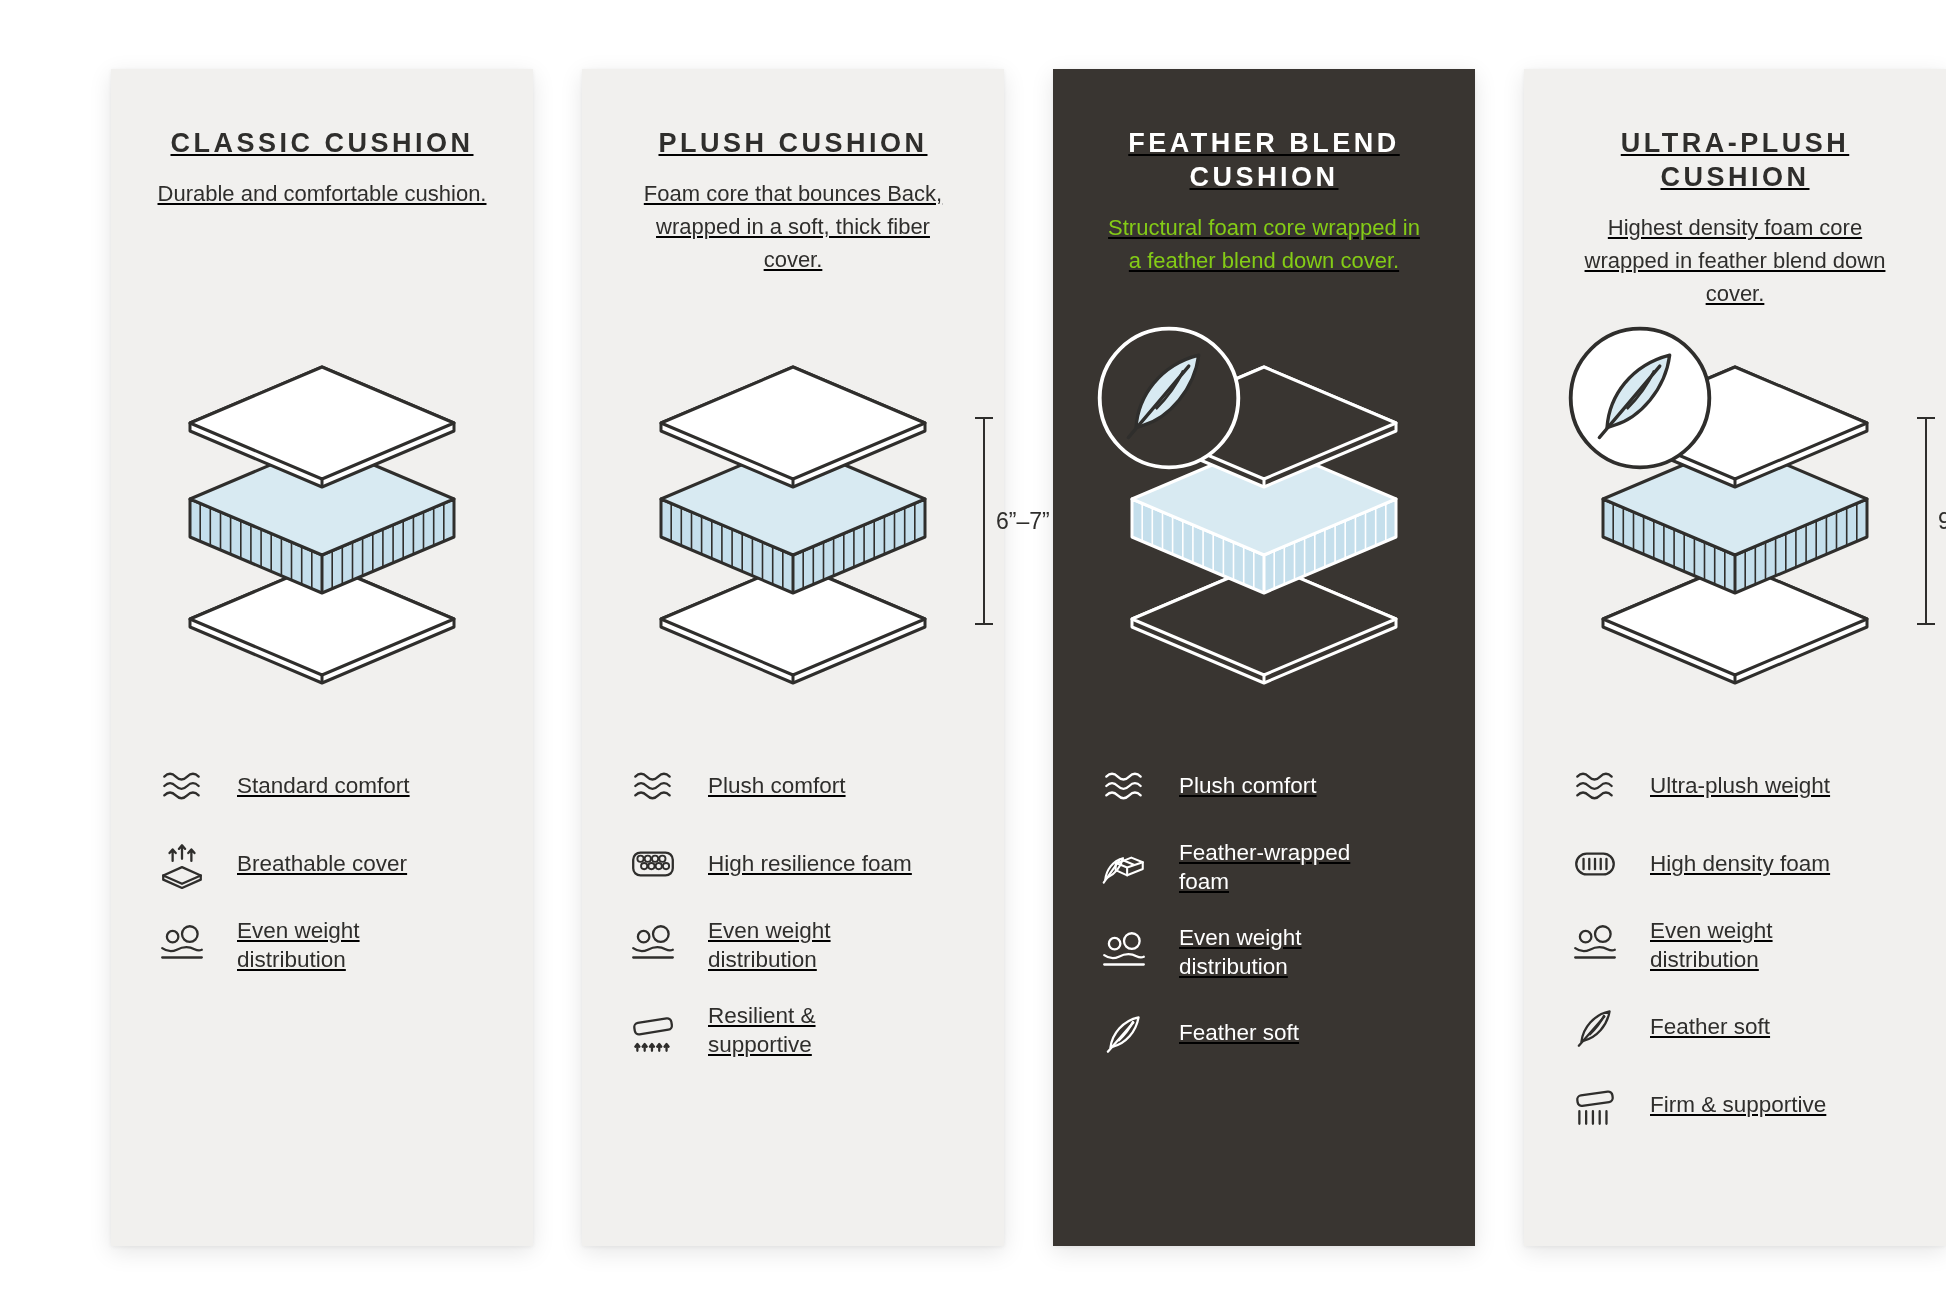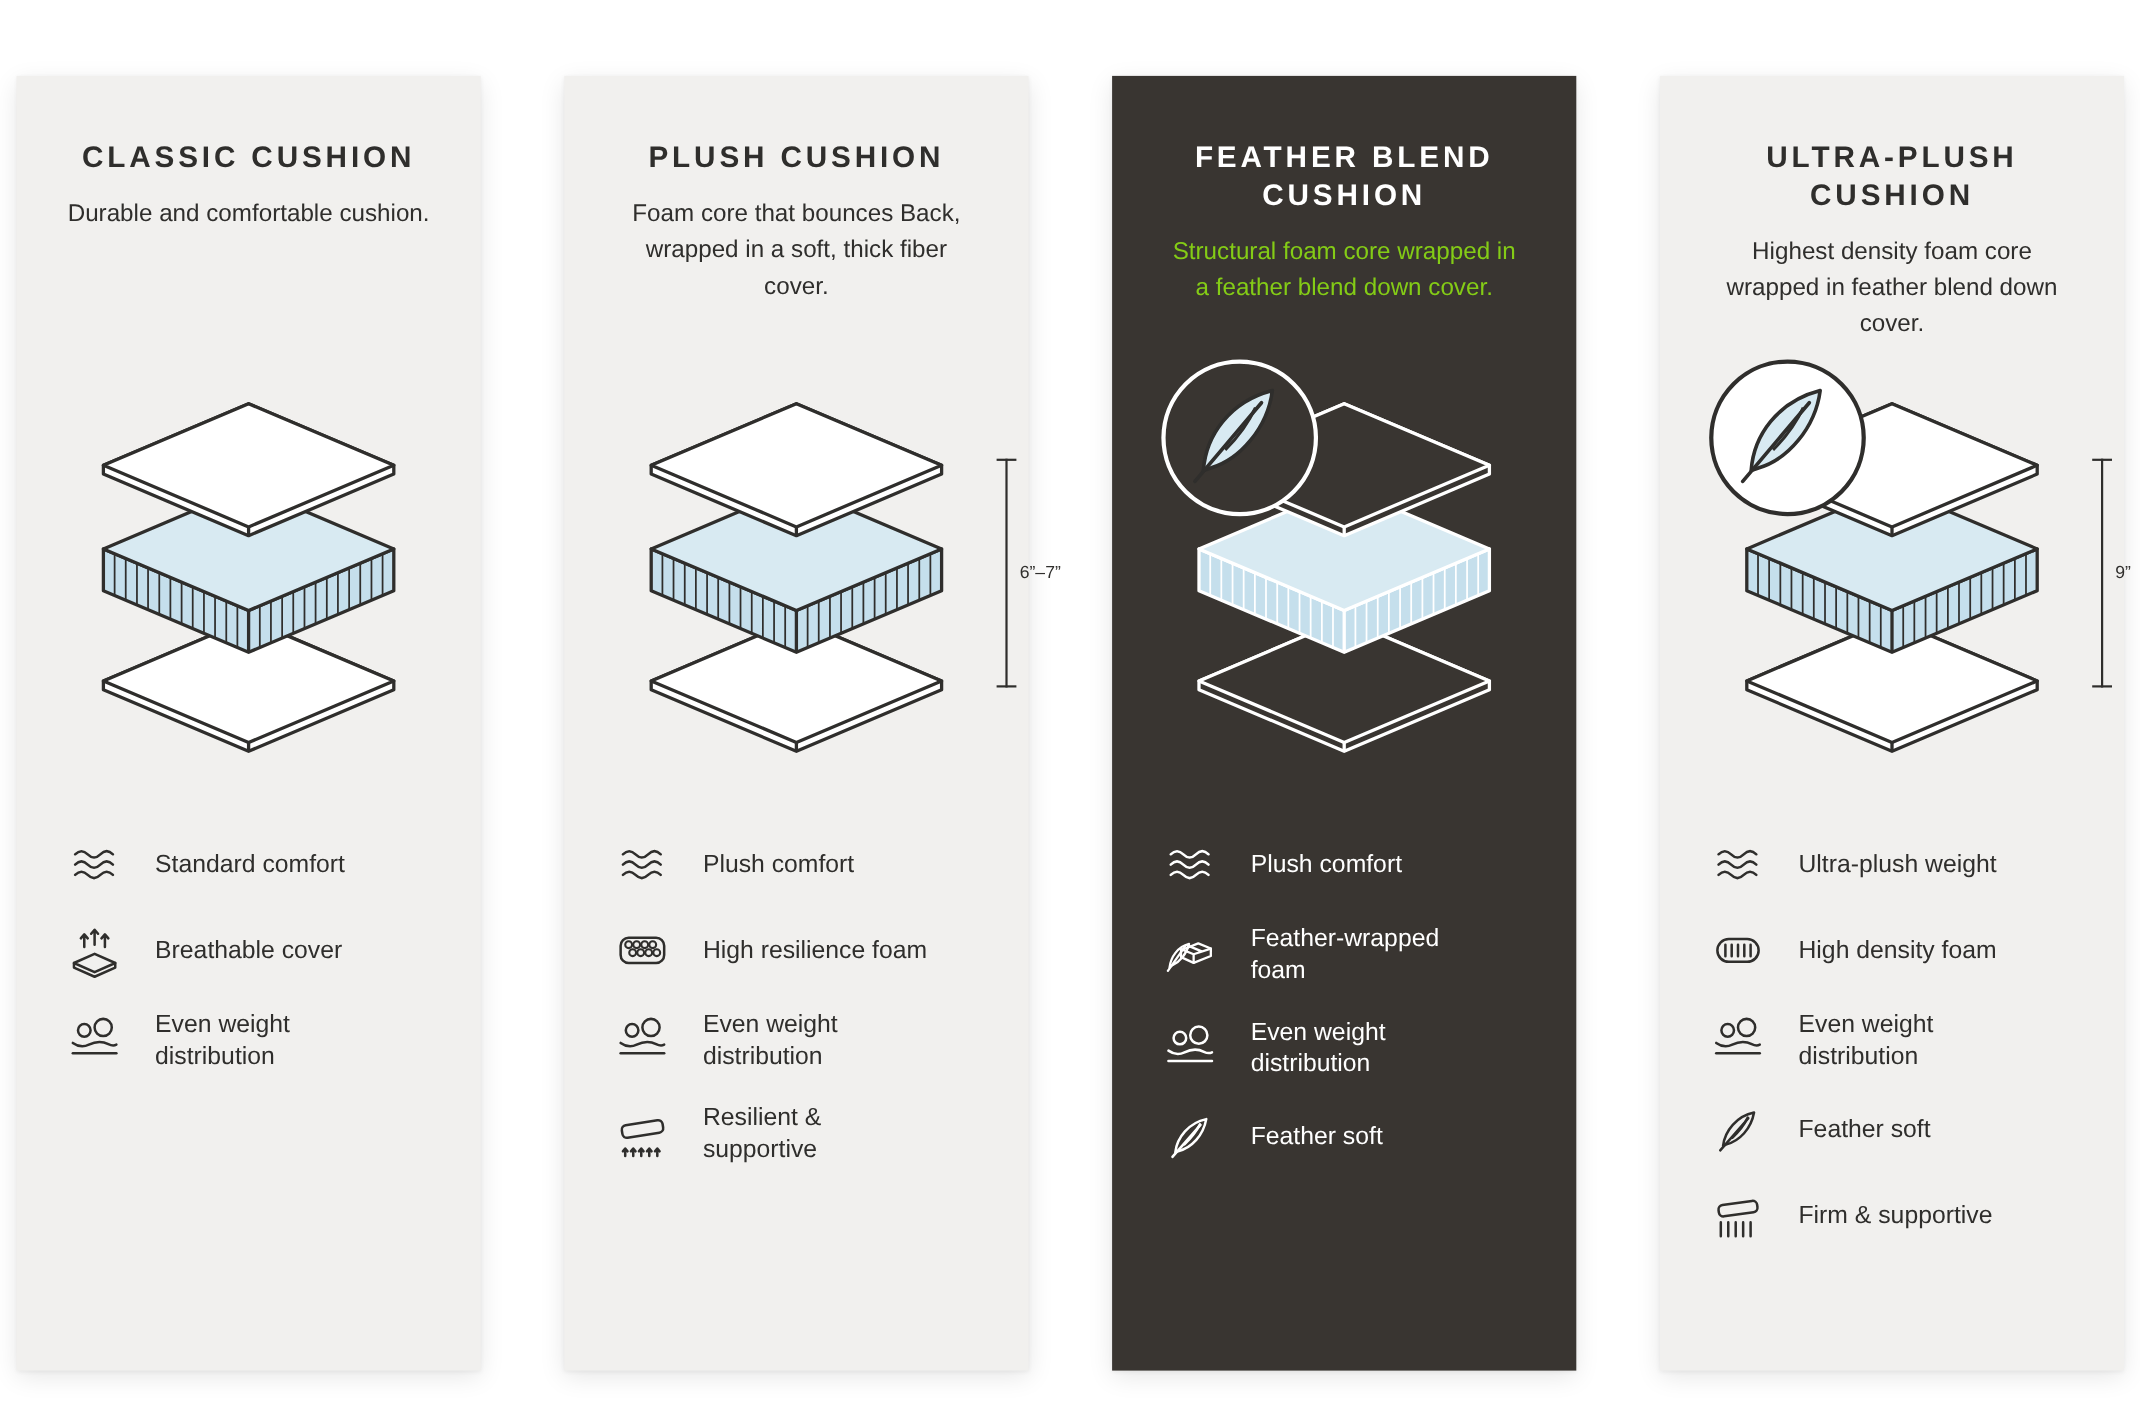--- a/index.html
+++ b/index.html
@@ -1,21 +1,21 @@
 <!DOCTYPE html>
 <html><head>
 <meta charset="utf-8">
 <style>
   * { margin:0; padding:0; box-sizing:border-box; }
   html,body { background:#ffffff; }
   body { font-family:"Liberation Sans","DejaVu Sans",sans-serif; }
 
   .page { width:1946px; height:1298px; position:relative; background:#ffffff; overflow:hidden; }
 
-  .cards { display:flex; justify-content:center; gap:76px; padding-top:69px; }
+  .cards { display:flex; justify-content:flex-end; gap:49px; padding-top:69px;text-decoration:underline; }
 
   .card {
     width:422px; height:1177px;
     padding:58px 40px 40px;
     box-shadow:0 6px 22px rgba(0,0,0,0.10), 0 1px 4px rgba(0,0,0,0.06);
     display:flex; flex-direction:column;
   }
   .card.light { background:#f1f0ee; color:#2f2e2c;
     --stroke:#2f2e2c; --face:#ffffff; --foam:#c5dfec; --foam-top:#d8eaf2; }
   .card.dark  { background:#393531; color:#ffffff;
@@ -31,21 +31,21 @@
   .layers-svg { display:block; width:300px; height:335px; overflow:visible; }
 
   .badge { position:absolute; left:-22px; top:-36px; width:154px; height:154px; }
   .badge svg { width:100%; height:100%; overflow:visible; }
 
   .ruler { position:absolute; right:-42px; top:60px; height:208px; width:2px; background:var(--stroke); }
   .ruler::before, .ruler::after { content:""; position:absolute; left:-8px; width:18px; height:2px; background:var(--stroke); }
   .ruler::before { top:0; }
   .ruler::after  { bottom:0; }
   .ruler-label { position:absolute; left:13px; top:50%; transform:translateY(-50%);
-    font-size:16px; white-space:nowrap; color:var(--stroke); }
+    font-size:23px; white-space:nowrap; color:var(--stroke); }
 
   .features { list-style:none; margin-top:28px; display:flex; flex-direction:column; gap:26px; }
   .feature  { display:flex; align-items:center; }
   .fi { flex:none; width:62px; height:52px; display:flex; align-items:center; justify-content:center; color:var(--stroke); }
   .fi svg { width:58px; height:50px; }
   .fl { margin-left:24px; font-size:22.5px; line-height:1.3; max-width:212px; }
 </style>
 </head>
 <body>
 

